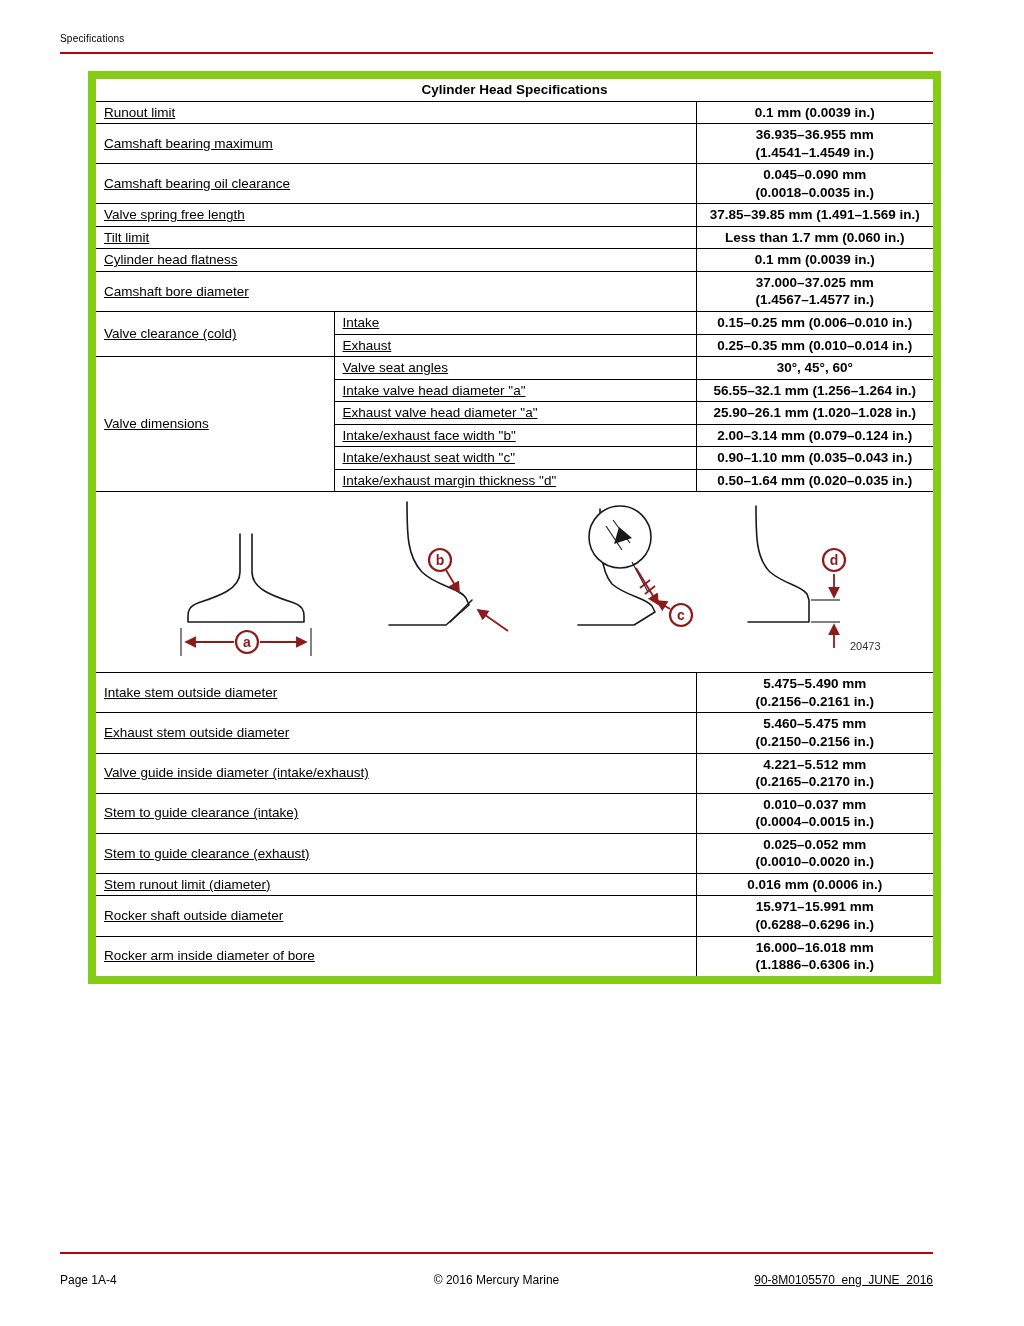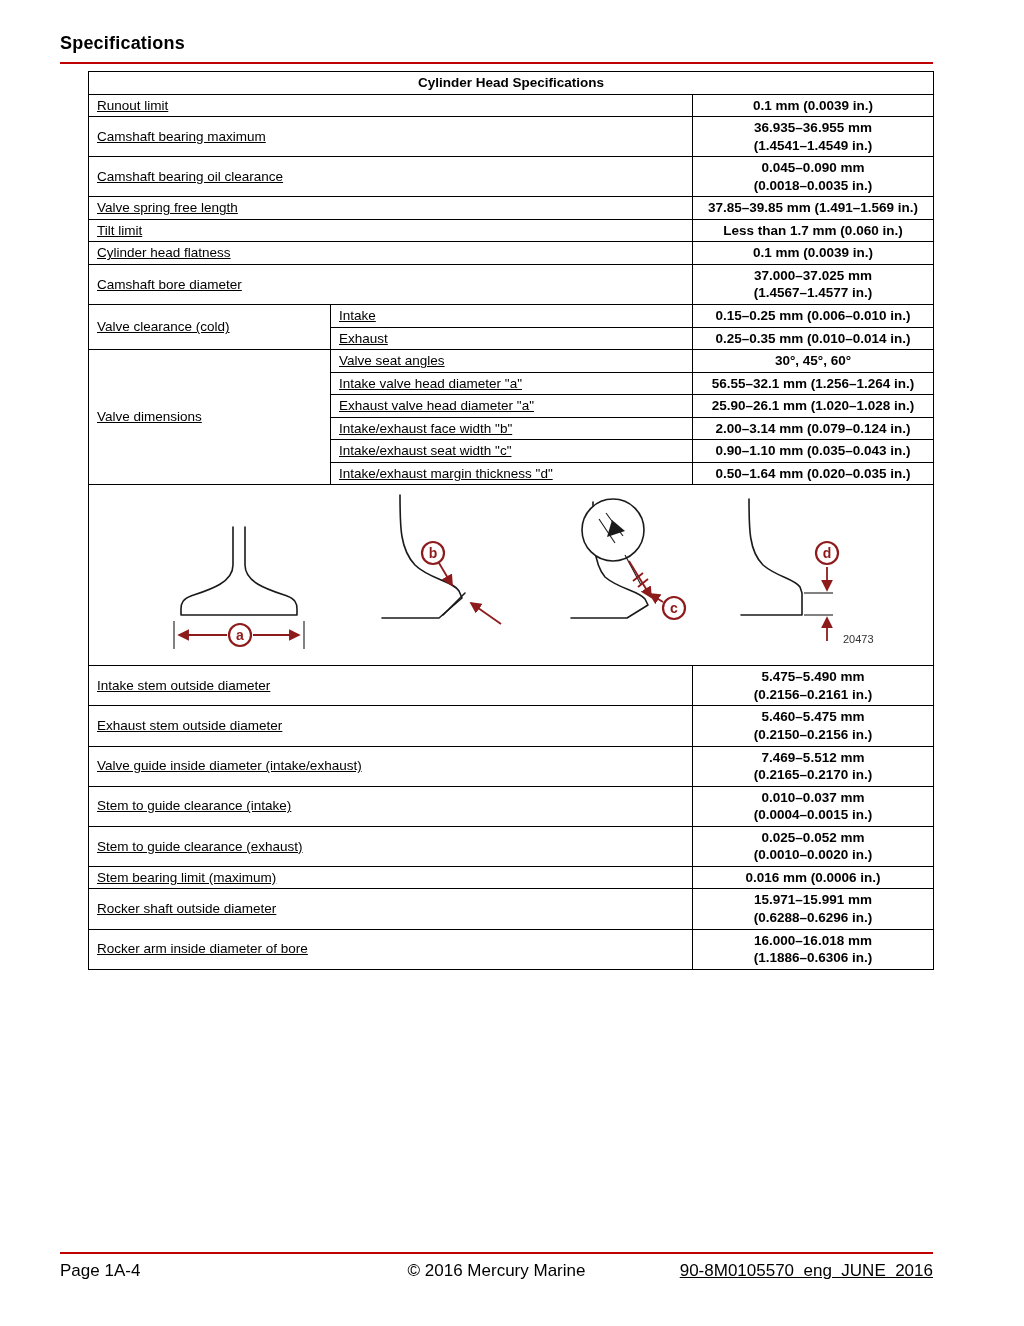--- a/index.html
+++ b/index.html
@@ -10,27 +10,27 @@
     background: #ffffff;
     font-family: "Liberation Sans", sans-serif;
     color: #000;
     position: relative;
     -webkit-font-smoothing: antialiased;
   }
   .page { position: absolute; inset: 0; overflow: hidden; }
 
   
   .doc-header { position: absolute; left: 60px; top: 33px; width: 873px; }
-  .doc-header h1 { font-size: 18px; font-weight: bold; margin: 0 0 8px 0; letter-spacing: .2px; }
+  .doc-header h1 { font-size: 10px; font-weight: normal; margin: 0 0 8px 0; letter-spacing: .2px; }
   .red-rule { height: 2px; background: var(--rule_red, #c00000); }
 
   
   .spec-table {
     position: absolute; left: 88px; top: 71px; width: 845px;
-    border-collapse: collapse; border: 1px solid #84cc16;
+    border-collapse: collapse; border: 8px solid #84cc16;
     font-size: 13.5px; table-layout: fixed;
   }
   .spec-table td { border: 1px solid #000; padding: 2px 8px; vertical-align: middle; line-height: 1.3; overflow: hidden; }
   .tbl-title { text-align: center; font-weight: bold; padding: 3px 8px; }
   .label-cell { text-align: left; text-decoration: underline; }
   .group-cell { vertical-align: middle; }
   .value-cell { text-align: center; white-space: pre-line; font-weight: bold; }
   .figure-cell { padding: 0; height: 176px; }
   .figure-cell svg { display: block; }
 
@@ -39,21 +39,21 @@
   .fig-thin { fill: none; stroke: #1a1a1a; stroke-width: 1.1; }
   .fig-fillblk { fill: #1a1a1a; stroke: none; }
   .fig-detail-circle { fill: #ffffff; stroke: #1a1a1a; stroke-width: 1.6; }
   .fig-red { fill: none; stroke: var(--figure_red, #8e1b1b); stroke-width: 1.8; }
   .fig-callout-circle { fill: #ffffff; stroke: var(--figure_red, #8e1b1b); stroke-width: 2.2; }
   .fig-callout-text { fill: var(--figure_red, #8e1b1b); font: bold 14px "Liberation Sans", sans-serif; text-anchor: middle; }
   .fig-num { fill: #333; font: 11px "Liberation Sans", sans-serif; }
 
   
   .doc-footer { position: absolute; left: 60px; top: 1252px; width: 873px; }
-  .footer-row { display: grid; grid-template-columns: 1fr auto 1fr; padding-top: 7px; font-size: 17px; }
+  .footer-row { display: grid; grid-template-columns: 1fr auto 1fr; padding-top: 7px; font-size: 12px; margin-top: 12px; }
   .footer-left { text-align: left; }
   .footer-center { text-align: center; }
   .footer-right { text-align: right; white-space: pre; text-decoration: underline; }
 </style>
 </head>
 <body>
 
 <div class="page">
 
   <div class="doc-header">
@@ -198,35 +198,35 @@
           <td class="value-cell">5.475–5.490 mm
 (0.2156–0.2161 in.)</td>
         </tr>
         <tr class="spec-row">
           <td class="label-cell" colspan="2">Exhaust stem outside diameter</td>
           <td class="value-cell">5.460–5.475 mm
 (0.2150–0.2156 in.)</td>
         </tr>
         <tr class="spec-row">
           <td class="label-cell" colspan="2">Valve guide inside diameter (intake/exhaust)</td>
-          <td class="value-cell">7.469–5.512 mm
+          <td class="value-cell">4.221–5.512 mm
 (0.2165–0.2170 in.)</td>
         </tr>
         <tr class="spec-row">
           <td class="label-cell" colspan="2">Stem to guide clearance (intake)</td>
           <td class="value-cell">0.010–0.037 mm
 (0.0004–0.0015 in.)</td>
         </tr>
         <tr class="spec-row">
           <td class="label-cell" colspan="2">Stem to guide clearance (exhaust)</td>
           <td class="value-cell">0.025–0.052 mm
 (0.0010–0.0020 in.)</td>
         </tr>
         <tr class="spec-row">
-          <td class="label-cell" colspan="2">Stem bearing limit (maximum)</td>
+          <td class="label-cell" colspan="2">Stem runout limit (diameter)</td>
           <td class="value-cell">0.016 mm (0.0006 in.)</td>
         </tr>
         <tr class="spec-row">
           <td class="label-cell" colspan="2">Rocker shaft outside diameter</td>
           <td class="value-cell">15.971–15.991 mm
 (0.6288–0.6296 in.)</td>
         </tr>
         <tr class="spec-row">
           <td class="label-cell" colspan="2">Rocker arm inside diameter of bore</td>
           <td class="value-cell">16.000–16.018 mm

